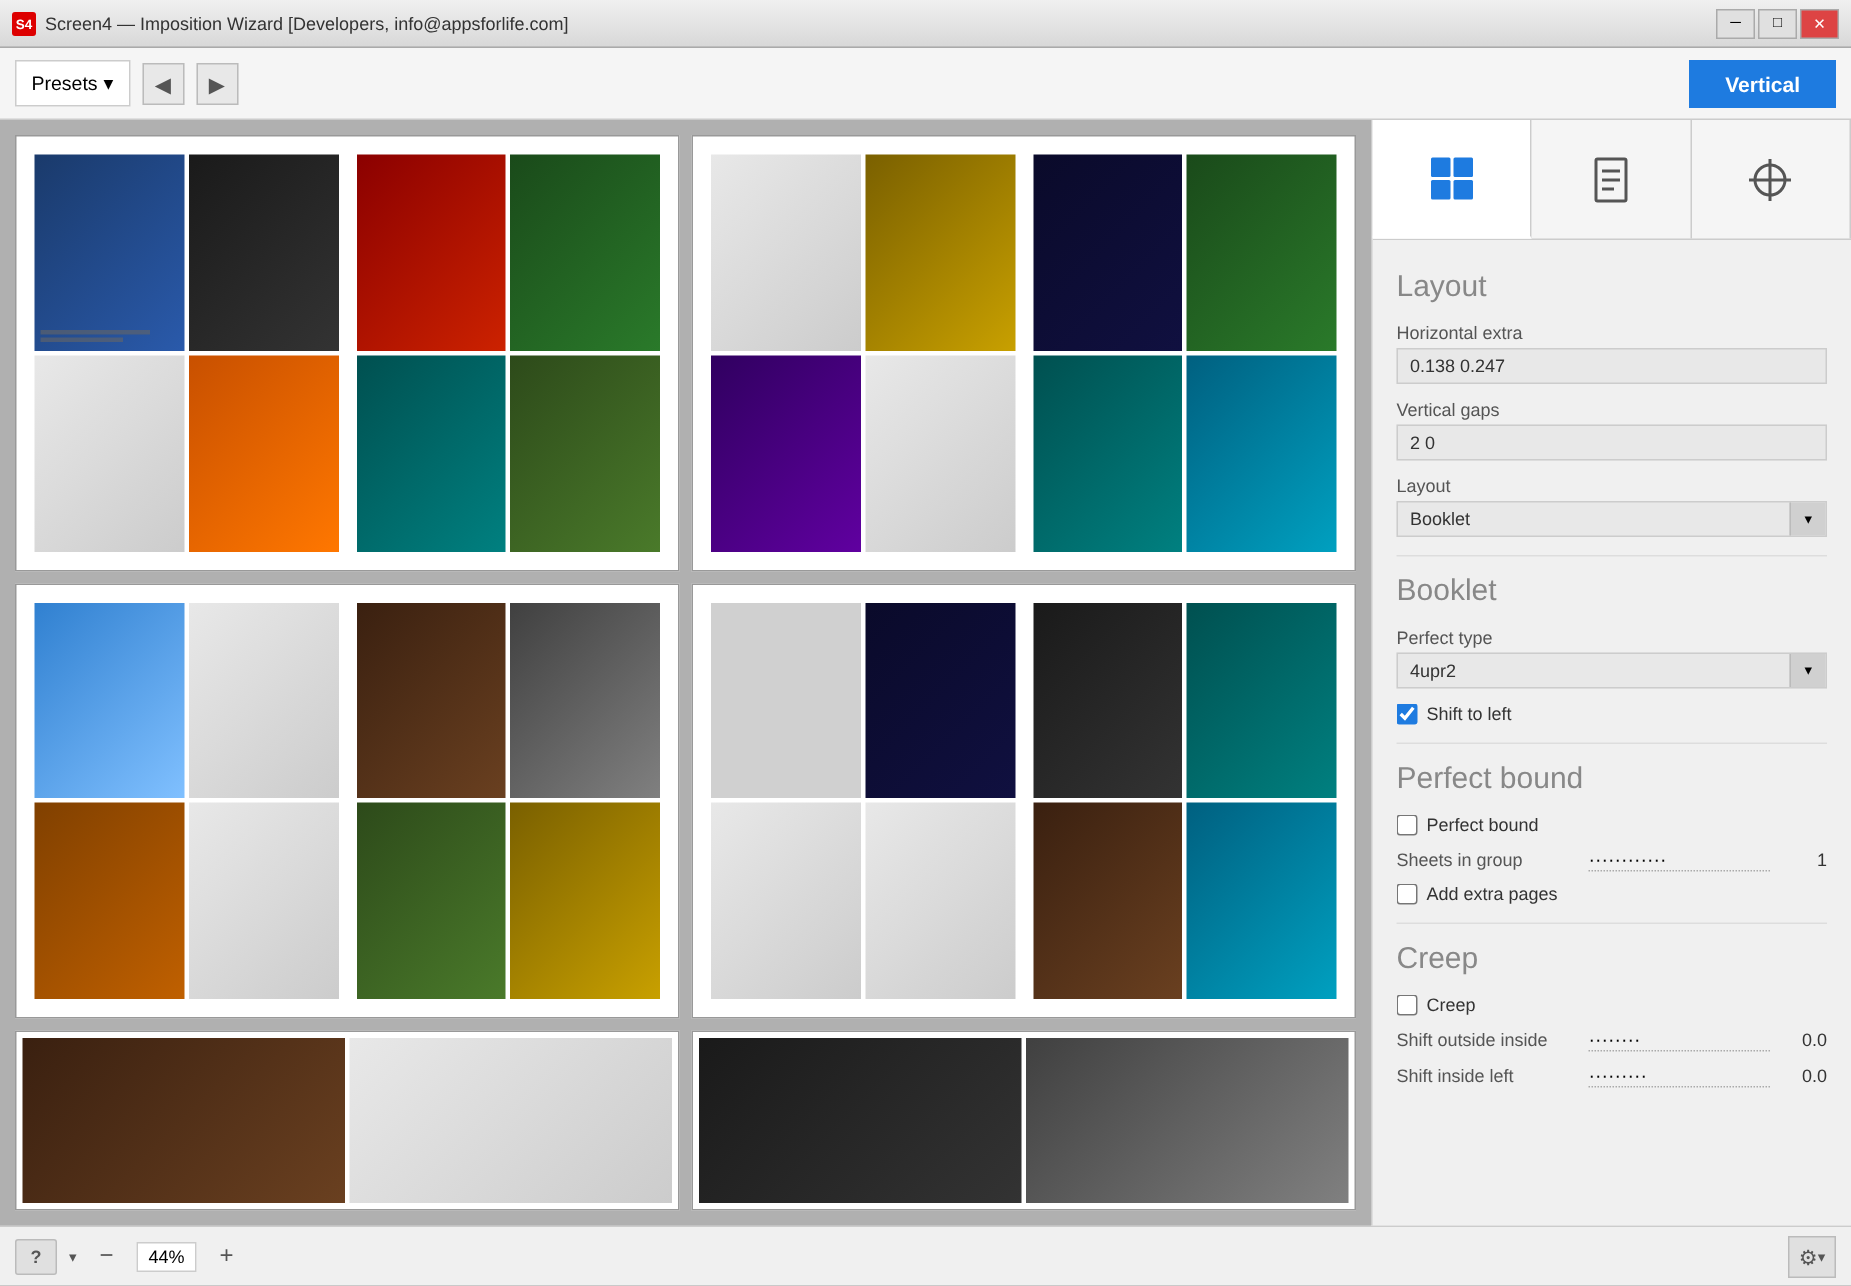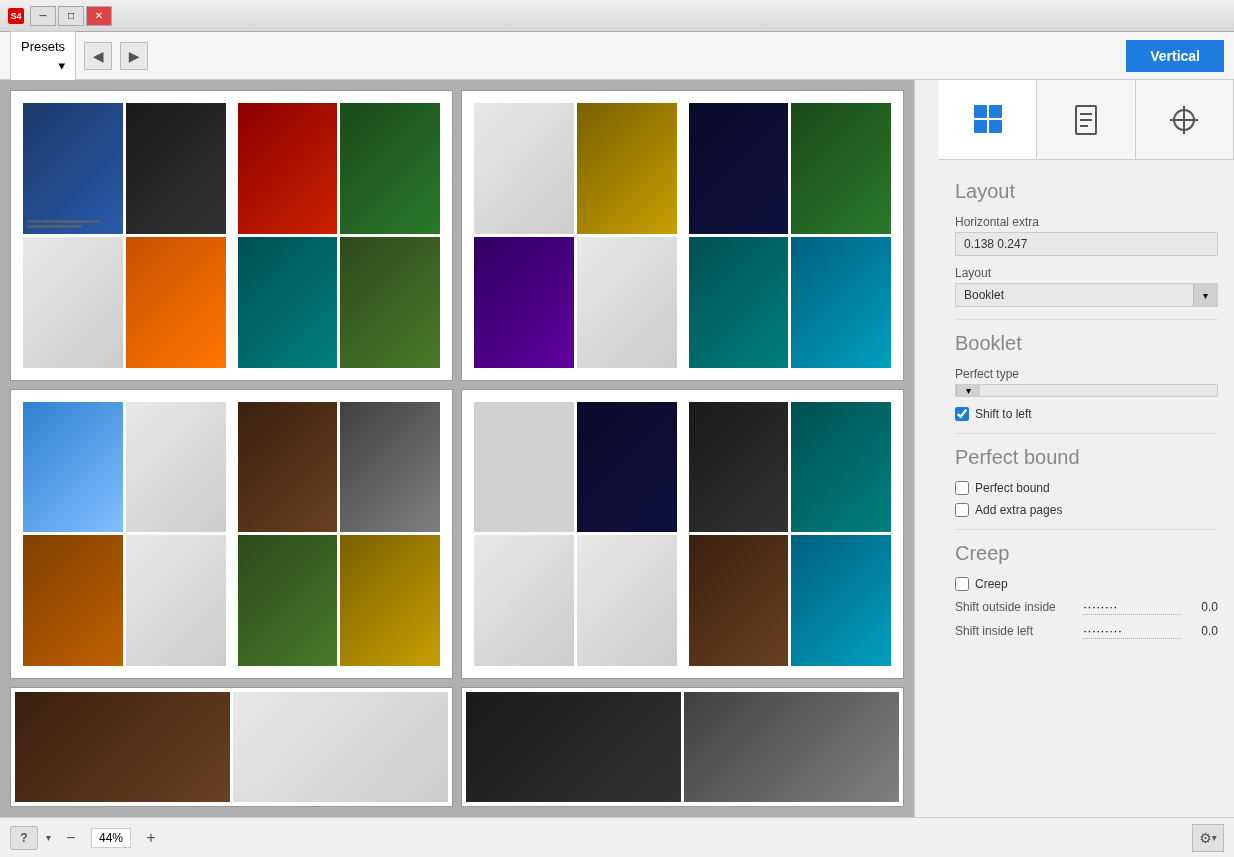--- a/index.html
+++ b/index.html
@@ -50,21 +50,20 @@
       border-bottom: 1px solid #ccc;
       gap: 8px;
     }
     .presets-btn {
       background: white;
       border: 1px solid #ccc;
       padding: 7px 10px;
       cursor: pointer;
       display: flex; align-items: flex-end; gap: 4px;
       font-size: 13px;
-      flex-direction: column;
     }
     .nav-btn {
       background: #e8e8e8;
       border: 1px solid #bbb;
       width: 28px; height: 28px;
       display: flex; align-items: center; justify-content: center;
       cursor: pointer; font-size: 14px; color: #555;
     }
     .generate-btn {
       background: #1e7be0;
@@ -152,21 +151,20 @@
     }
     .text-line.short { width: 60%; }
     .text-line.med { width: 80%; }
 
     
     #right-panel {
       width: 320px;
       background: #f0f0f0;
       border-left: 1px solid #ccc;
       overflow-y: auto;
-      padding-left: 24px;
     }
 
     
     #panel-tabs {
       background: #f5f5f5;
       border-bottom: 1px solid #ccc;
       display: flex;
       height: 80px;
     }
     .panel-tab {
@@ -326,20 +324,21 @@
       padding: 4px;
     }
   </style>
 </head>
 <body>
 
 <div id="titlebar">
   <div class="app-icon">
     <span>S4</span>
   </div>
+  <span class="title-text">Screen4 — Imposition Wizard [Developers, info@appsforlife.com]</span>
   <div class="win-btns">
     <div class="win-btn">─</div>
     <div class="win-btn">□</div>
     <div class="win-btn close">✕</div>
   </div>
 </div>
 
 <div id="toolbar">
   <button class="presets-btn">
     <span>Presets</span>
@@ -469,54 +468,66 @@
 
       <div class="section-title">Layout</div>
 
       <div class="field-row">
         <div class="field-label">Horizontal extra</div>
         <div class="field-value">
           <span>0.138  0.247</span>
         </div>
       </div>
 
+      <div class="field-row">
+        <div class="field-label">Vertical gaps</div>
+        <div class="field-value">
+          <span>2  0</span>
+        </div>
+      </div>
 
       <div class="field-row">
         <div class="field-label">Layout</div>
         <div class="field-with-arrow">
           <span class="field-text">Booklet</span>
           <div class="arrow-btn">▾</div>
         </div>
       </div>
 
       <hr class="divider">
 
       <div class="section-title">Booklet</div>
 
       <div class="field-row">
         <div class="field-label">Perfect type</div>
         <div class="field-with-arrow">
+          <span class="field-text">4upr2</span>
           <div class="arrow-btn">▾</div>
         </div>
       </div>
 
       <div class="checkbox-row">
         <input type="checkbox" id="rtl-cb" checked="" style="">
         <label for="rtl-cb">Shift to left</label>
       </div>
 
       <hr class="divider">
 
       <div class="section-title">Perfect bound</div>
 
       <div class="checkbox-row">
         <input type="checkbox" id="pb-cb" style="">
         <label for="pb-cb">Perfect bound</label>
       </div>
 
+      <div class="slider-row">
+        <span class="slider-label">Sheets in group</span>
+        <span class="slider-dots">············</span>
+        <span class="slider-value">1</span>
+      </div>
 
       <div class="checkbox-row">
         <input type="checkbox" id="aep-cb" style="">
         <label for="aep-cb">Add extra pages</label>
       </div>
 
       <hr class="divider">
 
       <div class="section-title">Creep</div>
 

